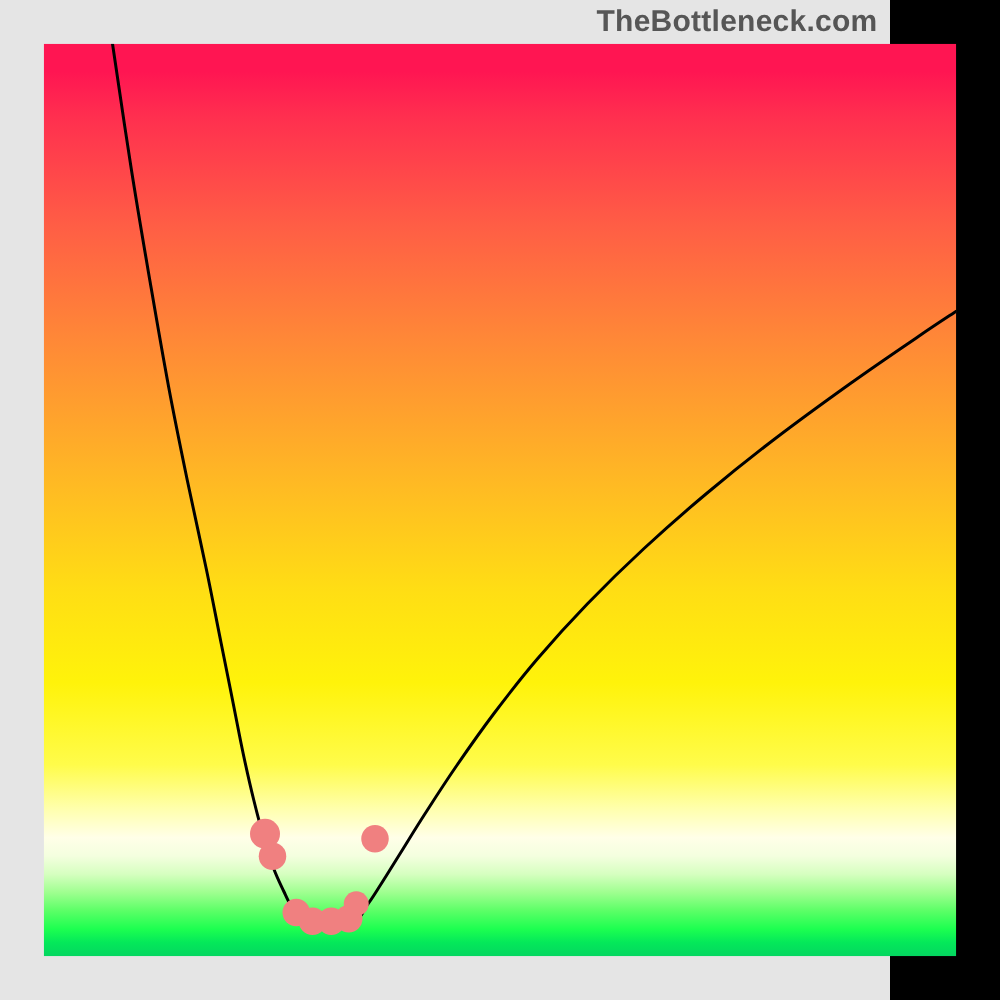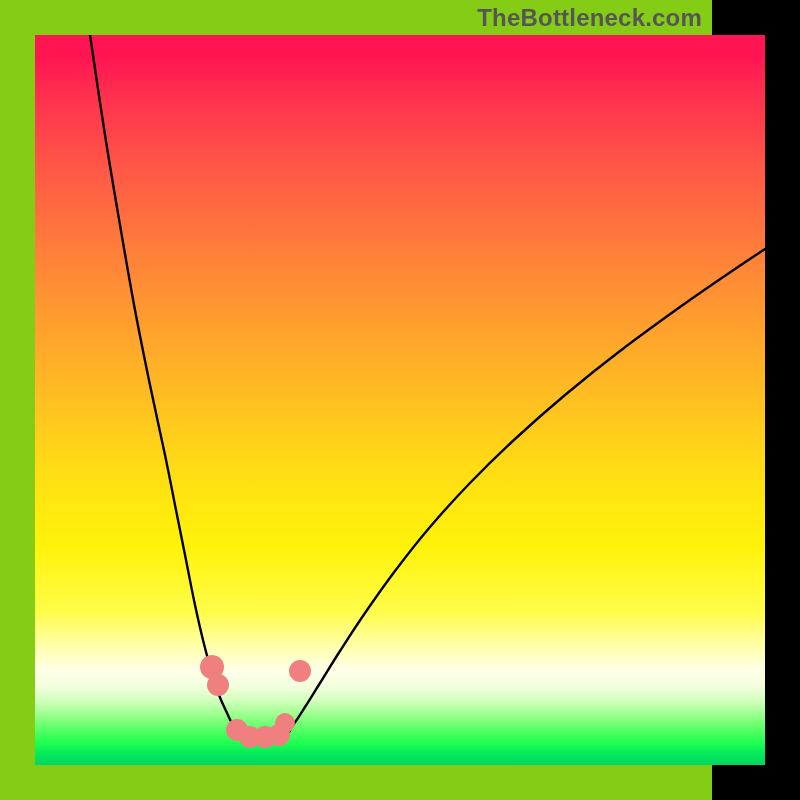--- a/index.html
+++ b/index.html
@@ -9,21 +9,21 @@
     height: 800px;
     background: #000;
     overflow: hidden;
   }
   .frame {
     position: absolute;
     left: 0;
     top: 0;
     width: 712px;
     height: 800px;
-    background: #84cc16;
+    background: #e5e5e5;
   }
   .plot-area {
     position: absolute;
     left: 35px;
     top: 35px;
     width: 730px;
     height: 730px;
     overflow: hidden;
   }
   .gradient {

